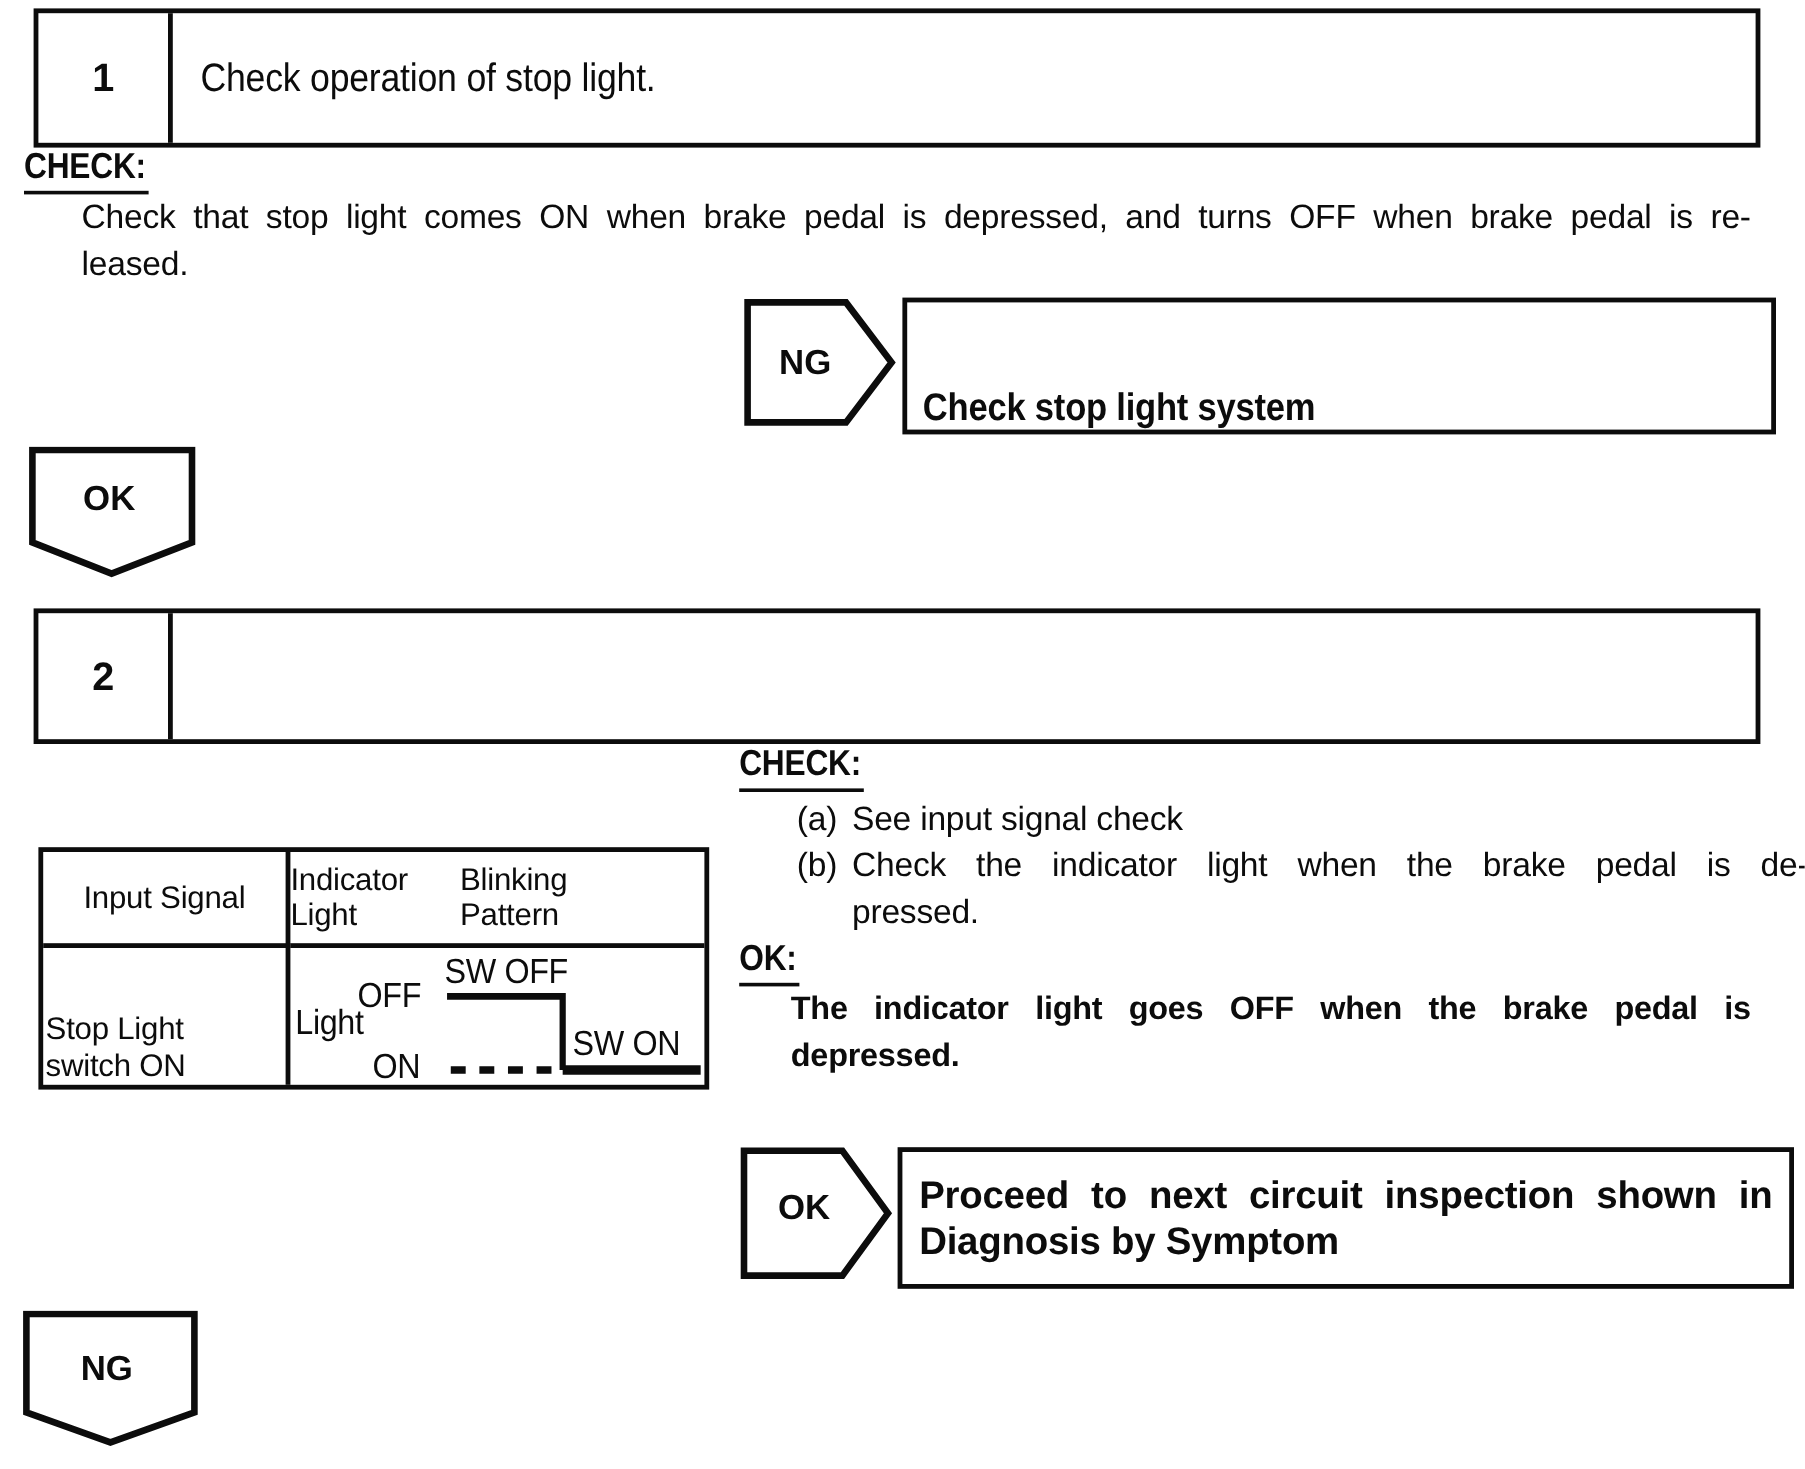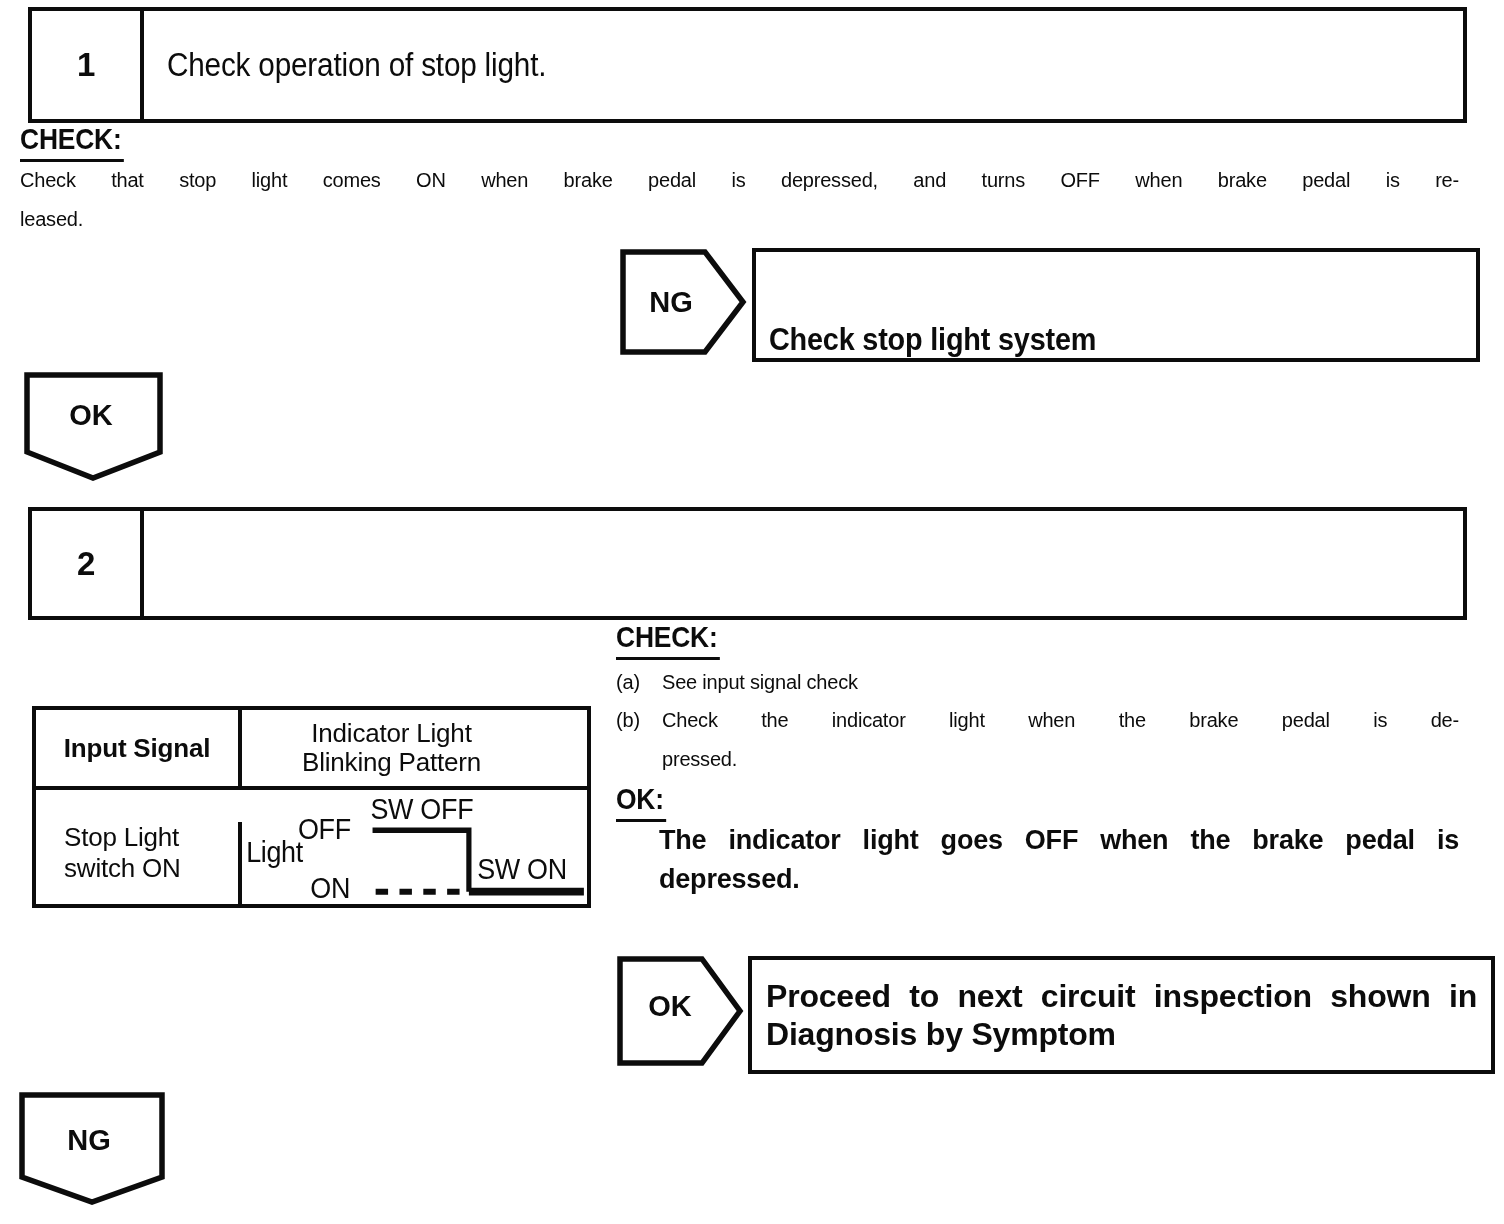--- a/index.html
+++ b/index.html
@@ -24,21 +24,21 @@
   .cond { display:inline-block; transform:scaleX(0.9); transform-origin:0 50%; }
 
   
   .heading {
     display:inline-block; font-weight:700; font-size:30px;
     border-bottom:3.5px solid var(--ink); padding:0 3px 3px 0;
     transform:scaleX(0.88); transform-origin:0 100%;
   }
 
   .body { font-size:28px; line-height:39px; }
-  .bodyline { font-size:20px; line-height:39px; }
+  .bodyline { font-size:28px; line-height:39px;margin-left:48px; }
   .boldline { font-weight:700; font-size:27px; line-height:39px; }
   .jline { text-align:justify; text-align-last:justify; }
 
   
   .action-box {
     position:absolute; border:4px solid var(--ink); background:var(--paper);
     display:flex; align-items:flex-end;
   }
   .action-box.col { flex-direction:column; align-items:stretch; justify-content:center; padding:0 14px; }
   .action-text { font-weight:700; font-size:32px; white-space:nowrap; }
@@ -47,23 +47,23 @@
   
   .shape { fill:var(--paper); stroke:var(--ink); stroke-width:5.5; stroke-linejoin:miter; }
   .svglabel { font-family:inherit; font-weight:700; font-size:29px; fill:var(--ink); letter-spacing:0; }
 
   
   .dtable {
     position:absolute; border:4px solid var(--ink); background:var(--paper);
     display:grid; grid-template-columns:206px 1fr; grid-template-rows:80px 1fr;
   }
   .dcell { font-size:26px; border-color:var(--ink); }
-  .dc1h { border-right:4px solid var(--ink); border-bottom:4px solid var(--ink); display:flex; align-items:center; justify-content:center;font-weight:bold; }
-  .dc2h { border-bottom:4px solid var(--ink); display:flex; flex-direction:column; align-items:center; justify-content:center; line-height:29px; padding-right:46px; }
-  .dc1d { border-right:4px solid var(--ink); display:flex; flex-direction:column; justify-content:flex-start; padding-left:28px; line-height:31px;margin-top:32px; }
+  .dc1h { border-right:4px solid var(--ink); border-bottom:4px solid var(--ink); display:flex; align-items:center; justify-content:center; }
+  .dc2h { border-bottom:4px solid var(--ink); display:flex; align-items:center; justify-content:center; line-height:29px; padding-right:46px; }
+  .dc1d { border-right:4px solid var(--ink); display:flex; flex-direction:column; justify-content:flex-end; padding-left:2px; line-height:31px; }
   .dc2d { position:relative; }
   .wave { position:absolute; inset:0; width:100%; height:100%; }
   .wtext { font-family:inherit; font-size:26px; fill:var(--ink); letter-spacing:-0.3px; }
   .wline { fill:none; stroke:var(--ink); }
 </style>
 </head>
 <body>
 
 <div class="page">
 

